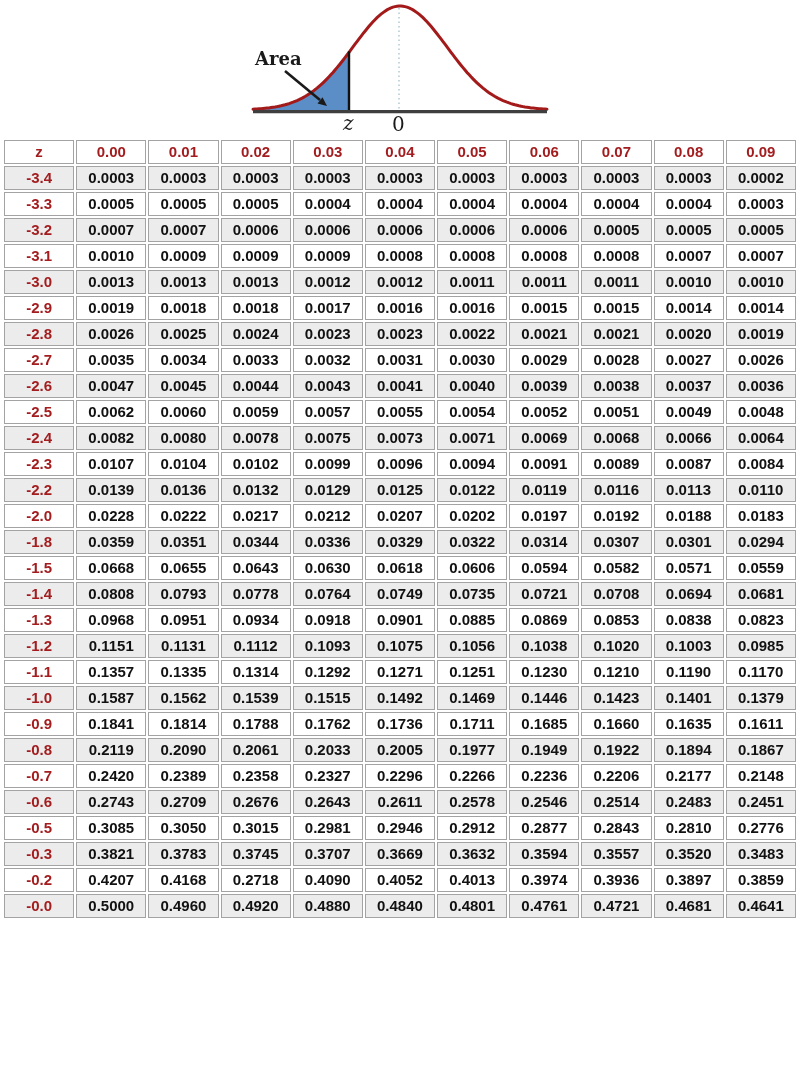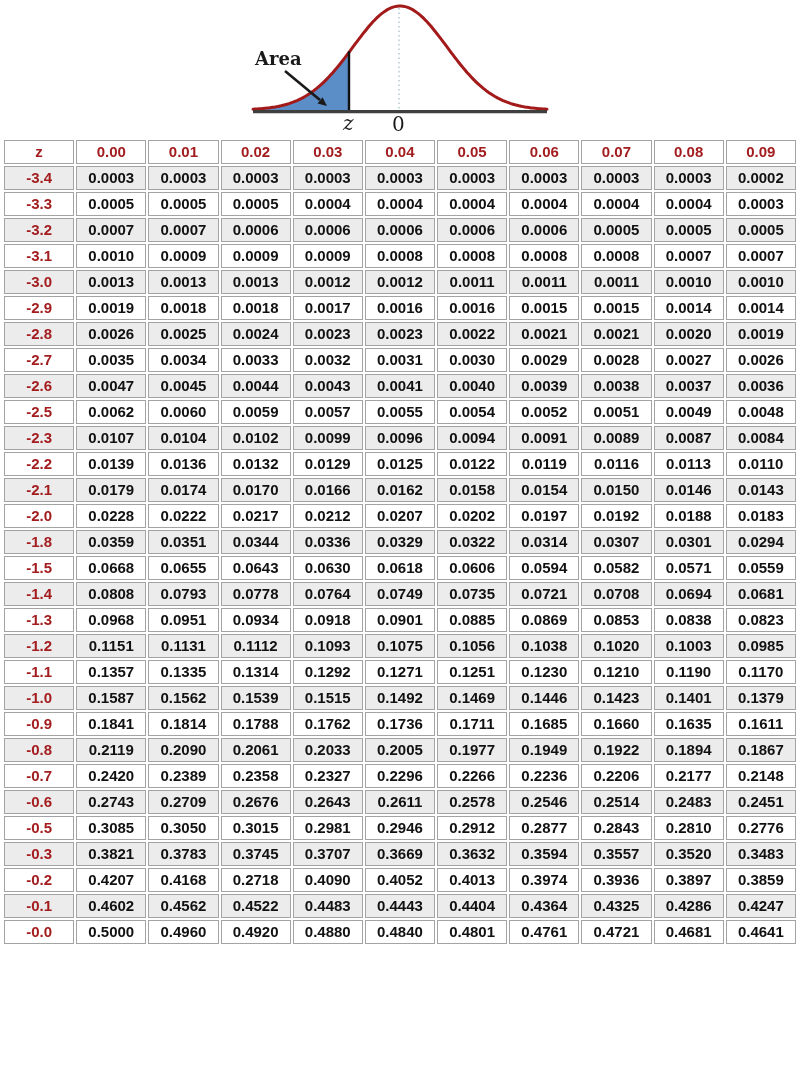--- a/index.html
+++ b/index.html
@@ -194,20 +194,33 @@
         <td>0.0059</td>
         <td>0.0057</td>
         <td>0.0055</td>
         <td>0.0054</td>
         <td>0.0052</td>
         <td>0.0051</td>
         <td>0.0049</td>
         <td>0.0048</td>
       </tr>
       <tr>
+        <td class="z-cell">-2.4</td>
+        <td>0.0082</td>
+        <td>0.0080</td>
+        <td>0.0078</td>
+        <td>0.0075</td>
+        <td>0.0073</td>
+        <td>0.0071</td>
+        <td>0.0069</td>
+        <td>0.0068</td>
+        <td>0.0066</td>
+        <td>0.0064</td>
+      </tr>
+      <tr>
         <td class="z-cell">-2.3</td>
         <td>0.0107</td>
         <td>0.0104</td>
         <td>0.0102</td>
         <td>0.0099</td>
         <td>0.0096</td>
         <td>0.0094</td>
         <td>0.0091</td>
         <td>0.0089</td>
         <td>0.0087</td>
@@ -220,33 +233,20 @@
         <td>0.0132</td>
         <td>0.0129</td>
         <td>0.0125</td>
         <td>0.0122</td>
         <td>0.0119</td>
         <td>0.0116</td>
         <td>0.0113</td>
         <td>0.0110</td>
       </tr>
       <tr>
-        <td class="z-cell">-2.1</td>
-        <td>0.0179</td>
-        <td>0.0174</td>
-        <td>0.0170</td>
-        <td>0.0166</td>
-        <td>0.0162</td>
-        <td>0.0158</td>
-        <td>0.0154</td>
-        <td>0.0150</td>
-        <td>0.0146</td>
-        <td>0.0143</td>
-      </tr>
-      <tr>
         <td class="z-cell">-2.0</td>
         <td>0.0228</td>
         <td>0.0222</td>
         <td>0.0217</td>
         <td>0.0212</td>
         <td>0.0207</td>
         <td>0.0202</td>
         <td>0.0197</td>
         <td>0.0192</td>
         <td>0.0188</td>
@@ -428,33 +428,20 @@
         <td>0.2718</td>
         <td>0.4090</td>
         <td>0.4052</td>
         <td>0.4013</td>
         <td>0.3974</td>
         <td>0.3936</td>
         <td>0.3897</td>
         <td>0.3859</td>
       </tr>
       <tr>
-        <td class="z-cell">-0.1</td>
-        <td>0.4602</td>
-        <td>0.4562</td>
-        <td>0.4522</td>
-        <td>0.4483</td>
-        <td>0.4443</td>
-        <td>0.4404</td>
-        <td>0.4364</td>
-        <td>0.4325</td>
-        <td>0.4286</td>
-        <td>0.4247</td>
-      </tr>
-      <tr>
         <td class="z-cell">-0.0</td>
         <td>0.5000</td>
         <td>0.4960</td>
         <td>0.4920</td>
         <td>0.4880</td>
         <td>0.4840</td>
         <td>0.4801</td>
         <td>0.4761</td>
         <td>0.4721</td>
         <td>0.4681</td>

